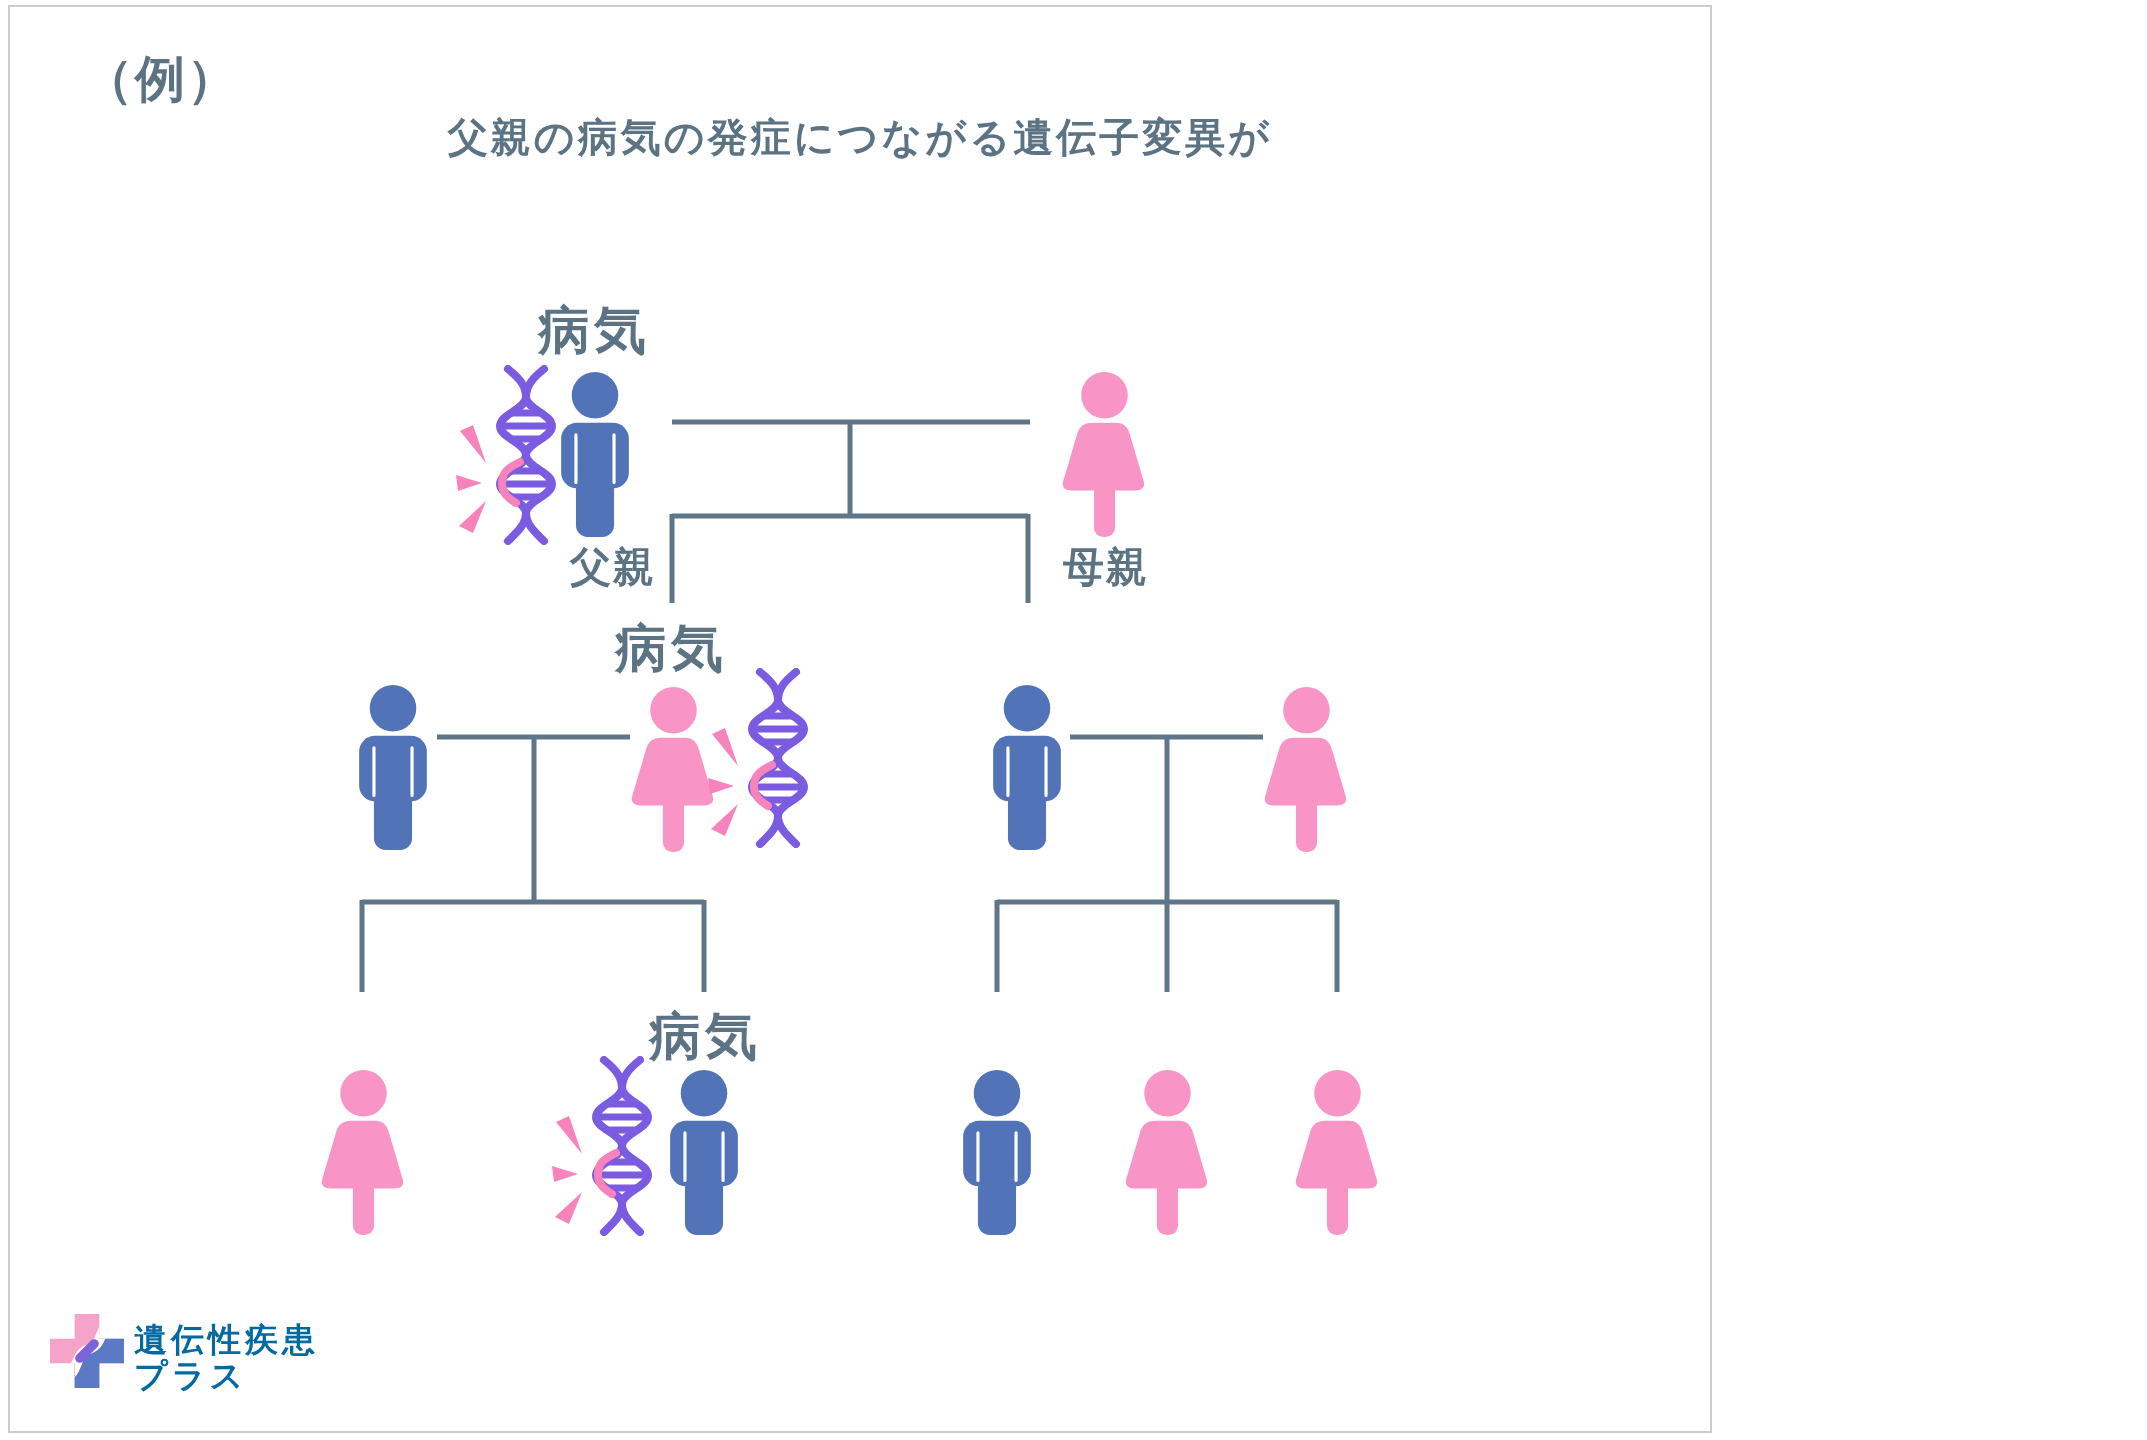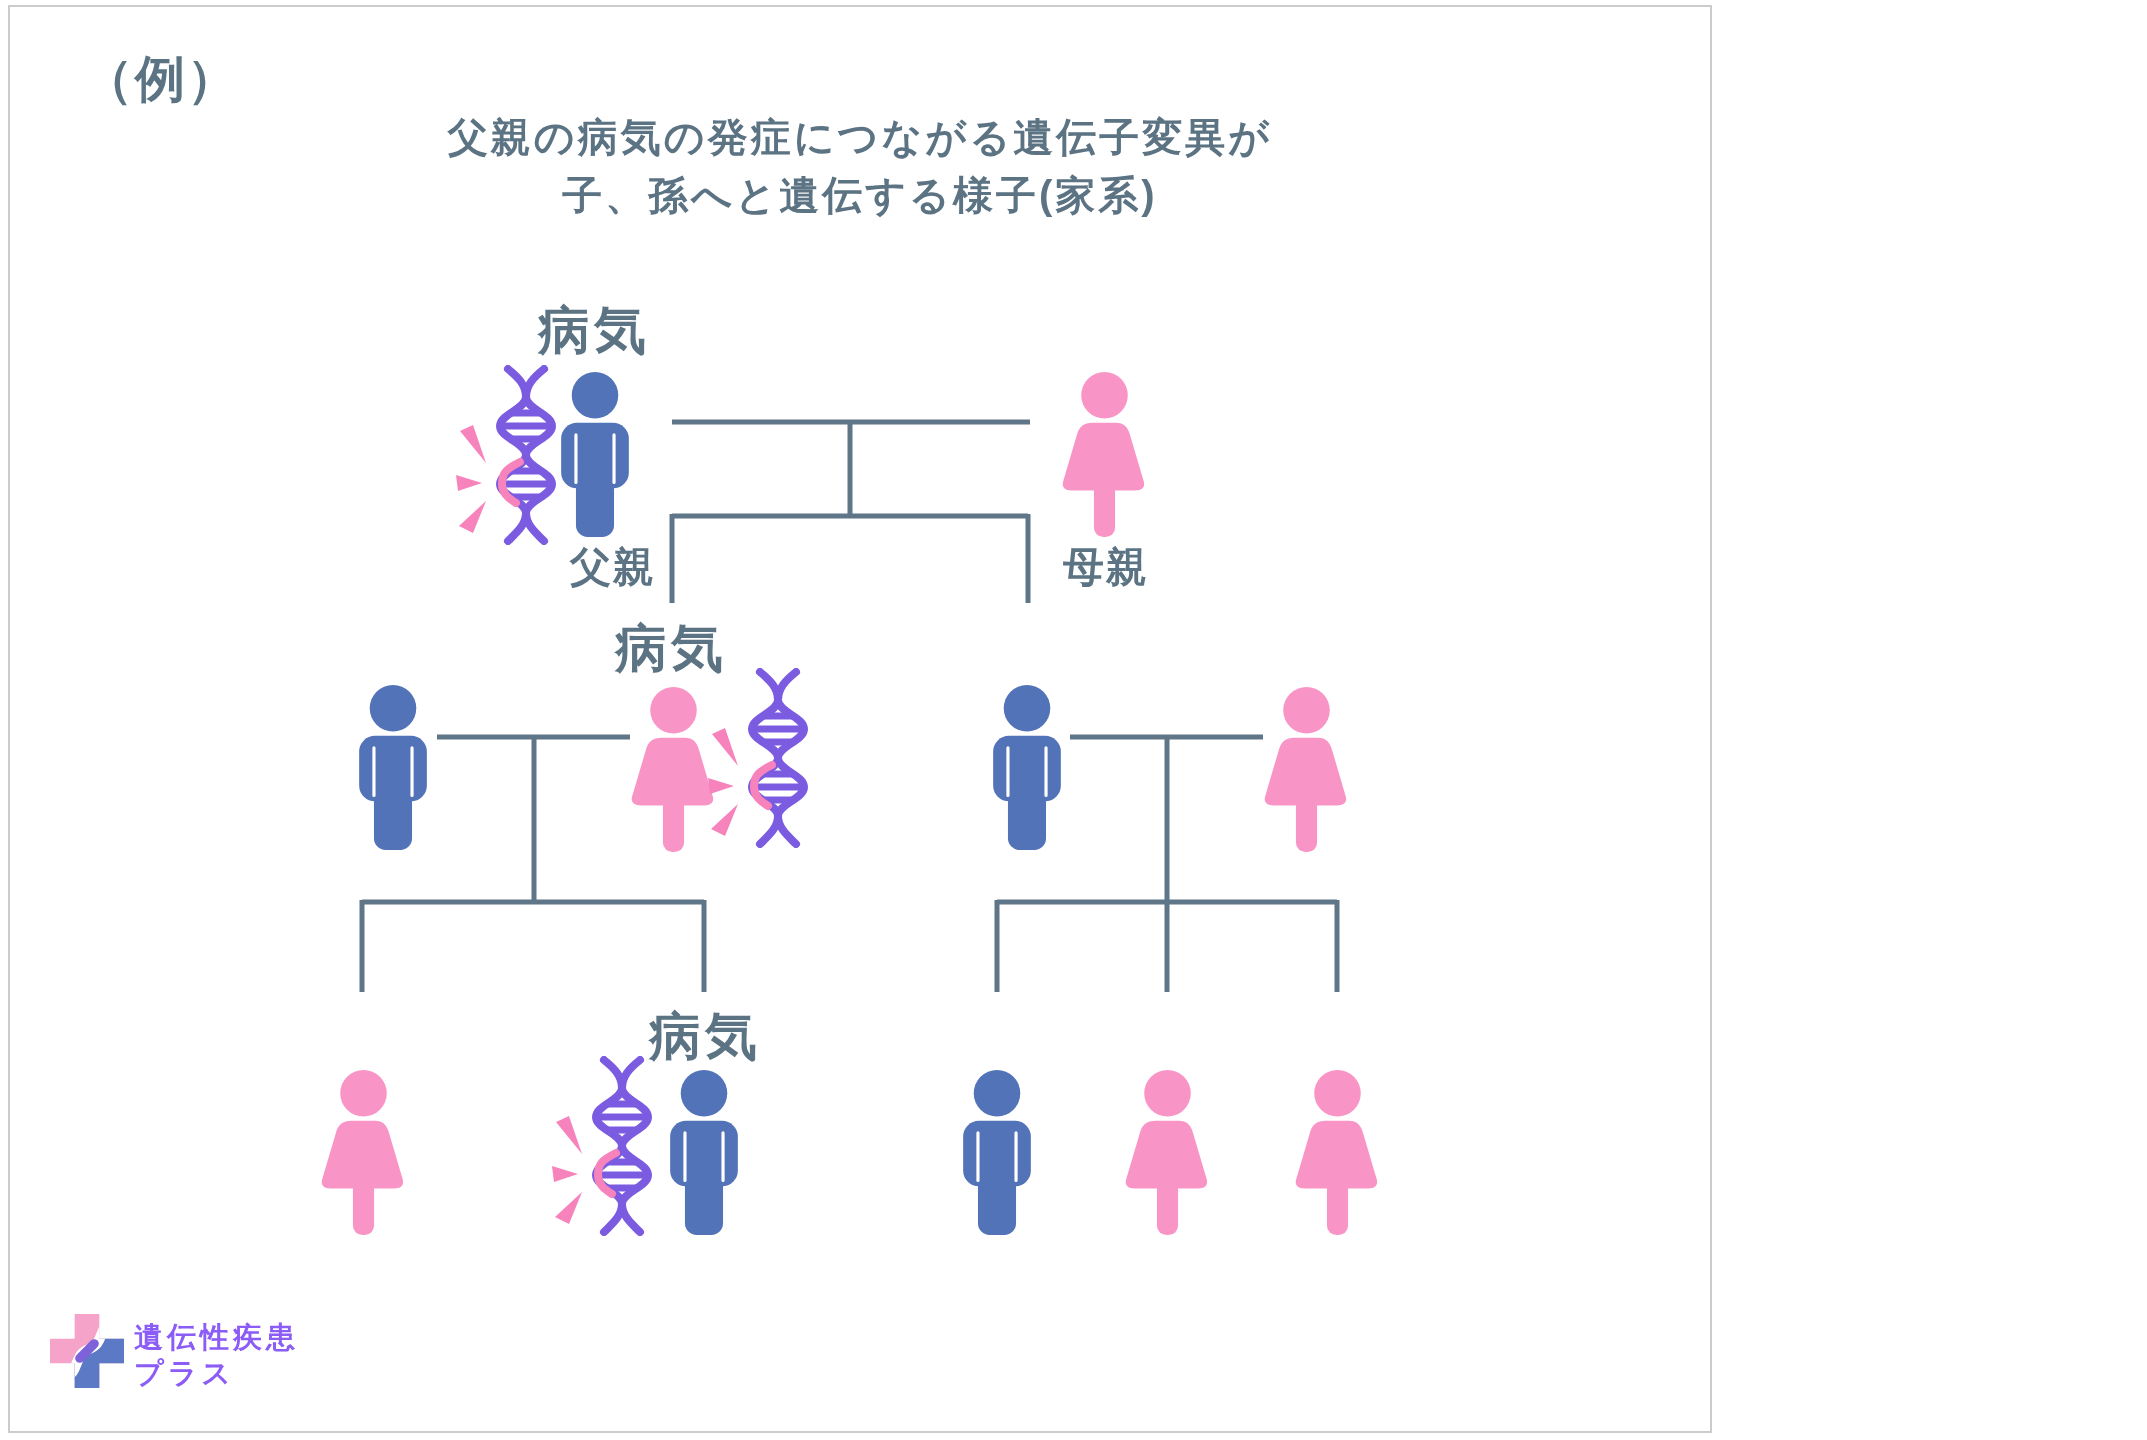--- a/index.html
+++ b/index.html
@@ -14,21 +14,21 @@
     background:#ffffff;border:2px solid #cccccc;box-sizing:border-box;
   }
   .txt{color:#5b7383;font-weight:bold;white-space:nowrap;}
   .center{transform:translateX(-50%);text-align:center;}
   .example{left:83px;top:46px;font-size:50px;letter-spacing:2px;}
   .title{left:860px;top:108px;font-size:40px;letter-spacing:3px;line-height:1.45;}
   .disease{font-size:52px;letter-spacing:4px;}
   .person-label{font-size:41px;letter-spacing:2px;}
   .male{color:#5273b8;}
   .female{color:#f995c6;}
-  .logo-text{color:#8b5cf6;font-weight:bold;font-size:29px;letter-spacing:4px;white-space:nowrap;}
+  .logo-text{color:#0369a1;font-weight:bold;font-size:33px;letter-spacing:4px;white-space:nowrap;}
 </style>
 </head>
 <body>
 
 <svg width="0" height="0" style="position:absolute" aria-hidden="true">
   <defs>
     <symbol id="sym-male" viewBox="0 0 66 156">
       <circle cx="33" cy="22" r="22" fill="currentColor"></circle>
       <rect x="1" y="48" width="64" height="62" rx="15" fill="currentColor"></rect>
       <rect x="15" y="92" width="36" height="64" rx="11" fill="currentColor"></rect>
@@ -61,21 +61,20 @@
       </g>
     </symbol>
   </defs>
 </svg>
 
 <div class="abs card"></div>
 
 <div class="abs txt example">（例）</div>
 <div class="abs txt title center">
   <div>父親の病気の発症につながる遺伝子変異が</div>
-  <div>子、孫へと遺伝する様子(家系)</div>
 </div>
 
 <svg class="abs" style="left:0;top:0" width="2147" height="1440" viewBox="0 0 2147 1440" aria-hidden="true">
   <g stroke="#5e7687" stroke-width="5" fill="none">
     <path d="M672,422 H1030"></path>
     <path d="M850,422 V516"></path>
     <path d="M672,514 V603 M672,516 H1028 M1028,514 V603"></path>
     <path d="M437,737 H630"></path>
     <path d="M534,737 V902"></path>
     <path d="M362,900 V992 M362,902 H704 M704,900 V992"></path>

